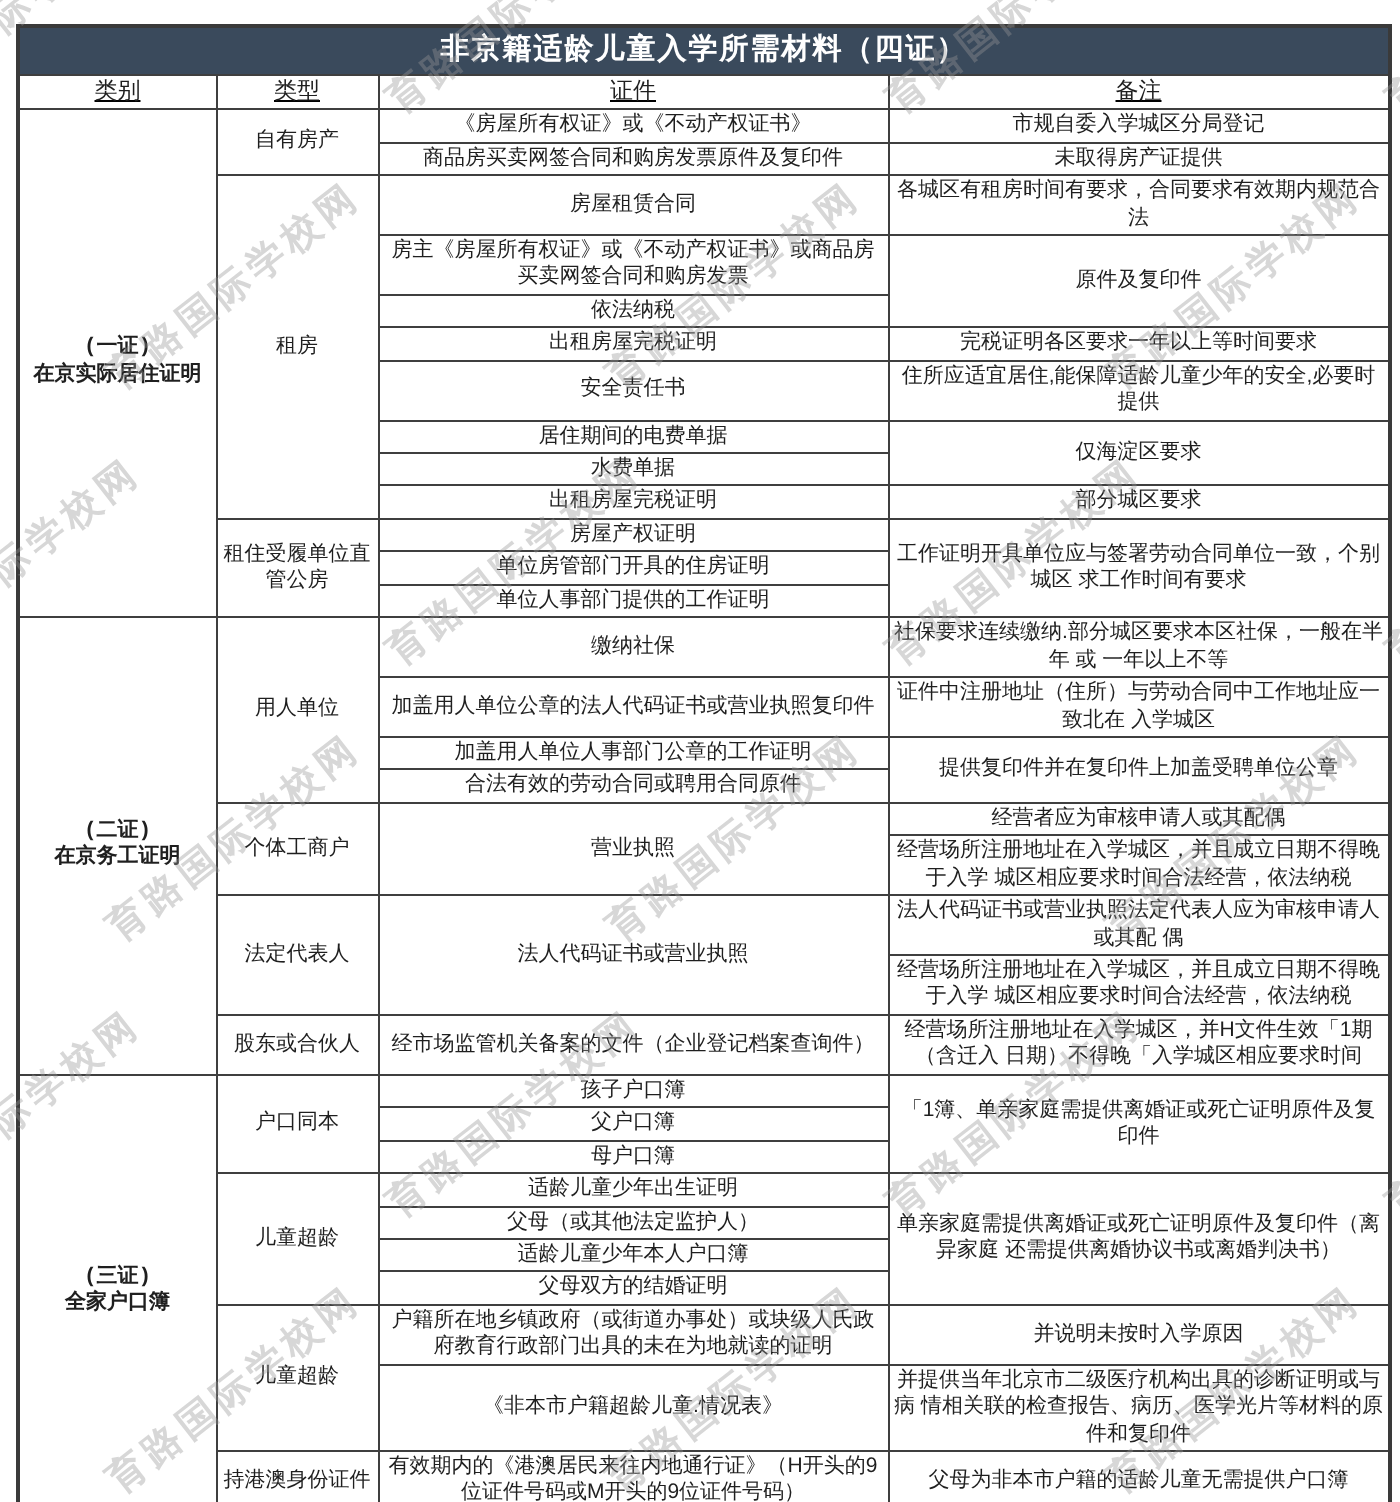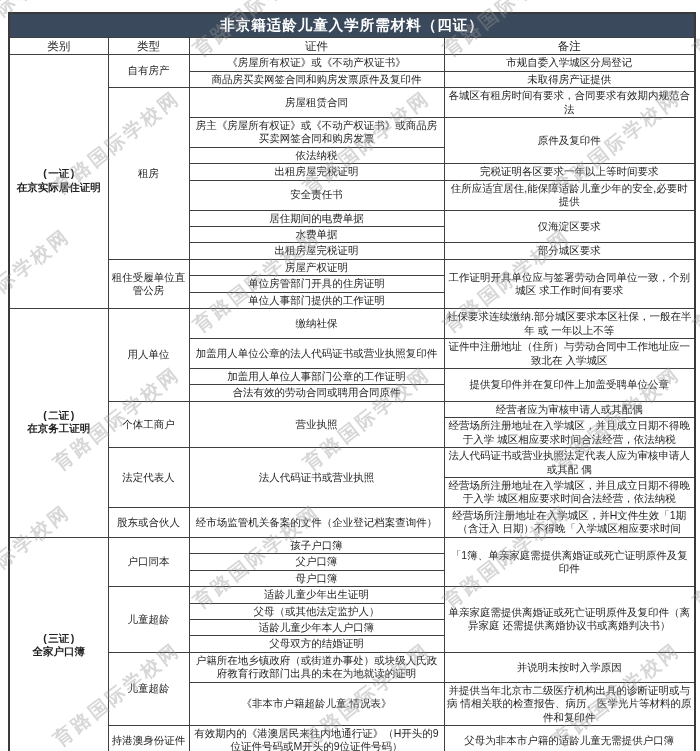--- a/index.html
+++ b/index.html
@@ -43,21 +43,21 @@
   }
   tr{height:15px;}
   tr.title-row{height:24px;padding-left:16px;}
   tr.title-row td{
     background:#3a4a5c;
     color:#ffffff;
     font-weight:bold;
     font-size:14.5px;
     letter-spacing:1px;
   }
-  tr.colhead-row{height:16px;}
+  tr.colhead-row{height:16px;text-decoration:underline;}
   tr.colhead-row td{font-size:11.5px;}
   td.category{
     color:#cc1111;
     font-weight:bold;
     font-size:11px;
     white-space:pre-line;
     font-family:Liberation Mono, monospace;
   }
   td.type{font-size:10.5px;}
   td.cert{}

